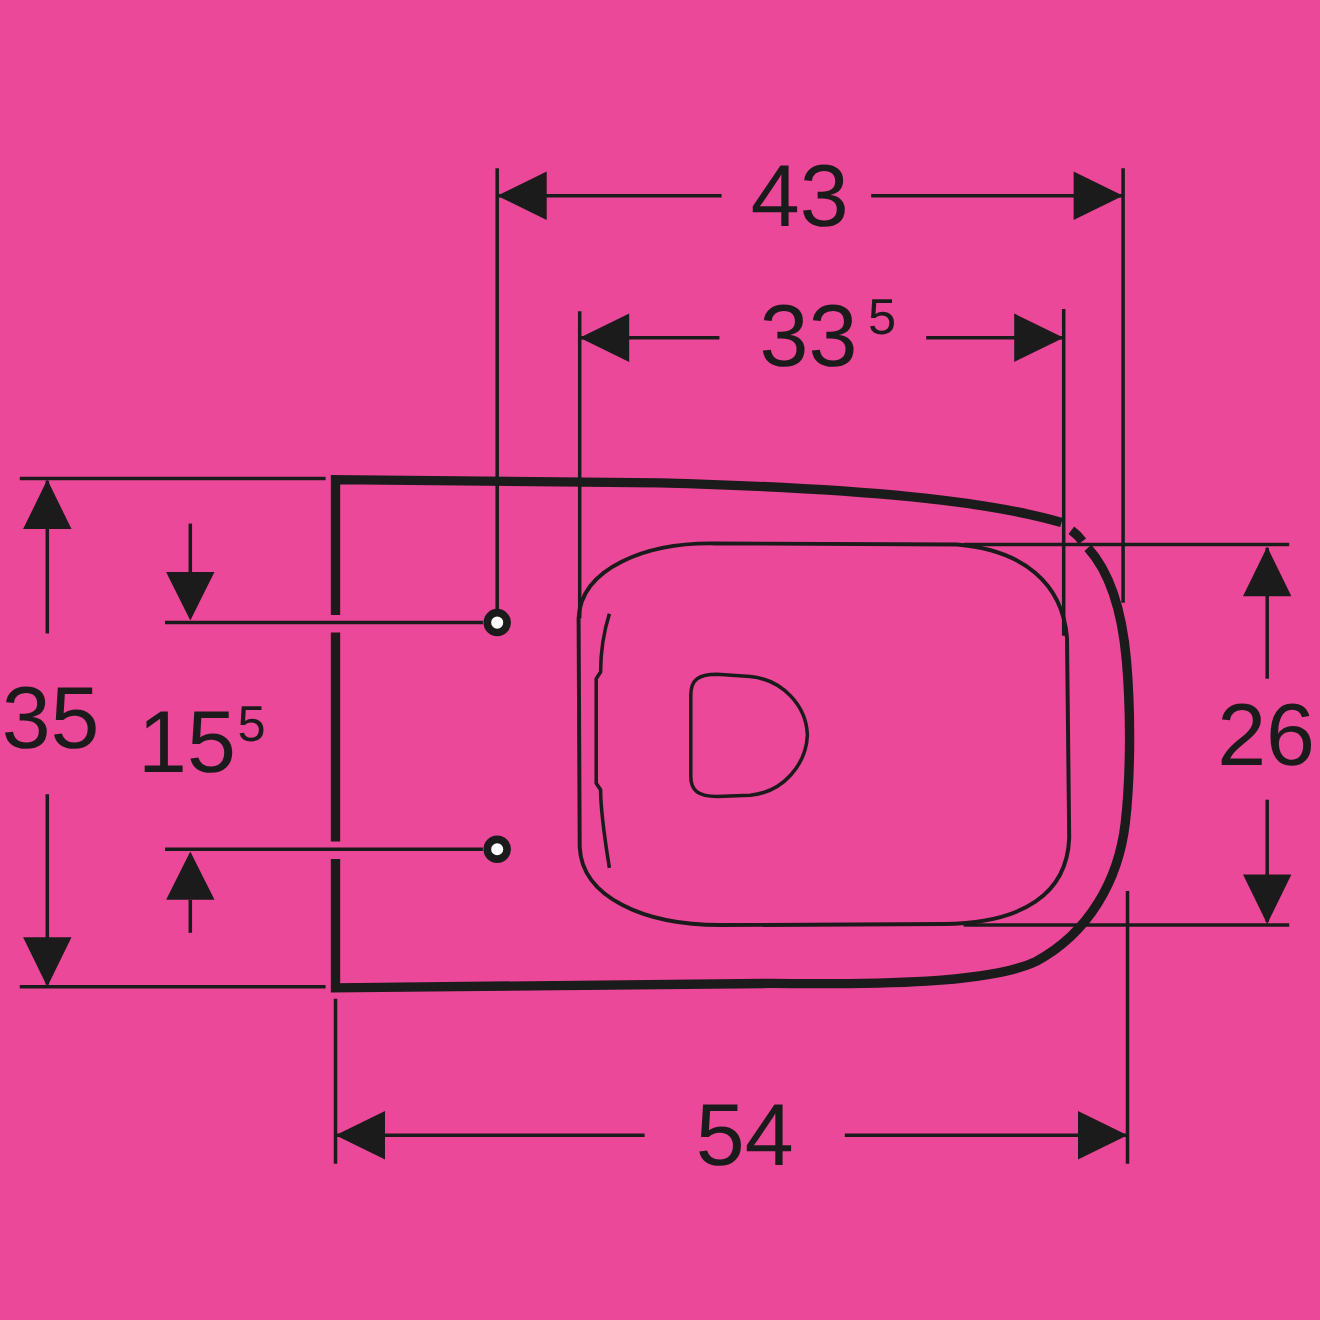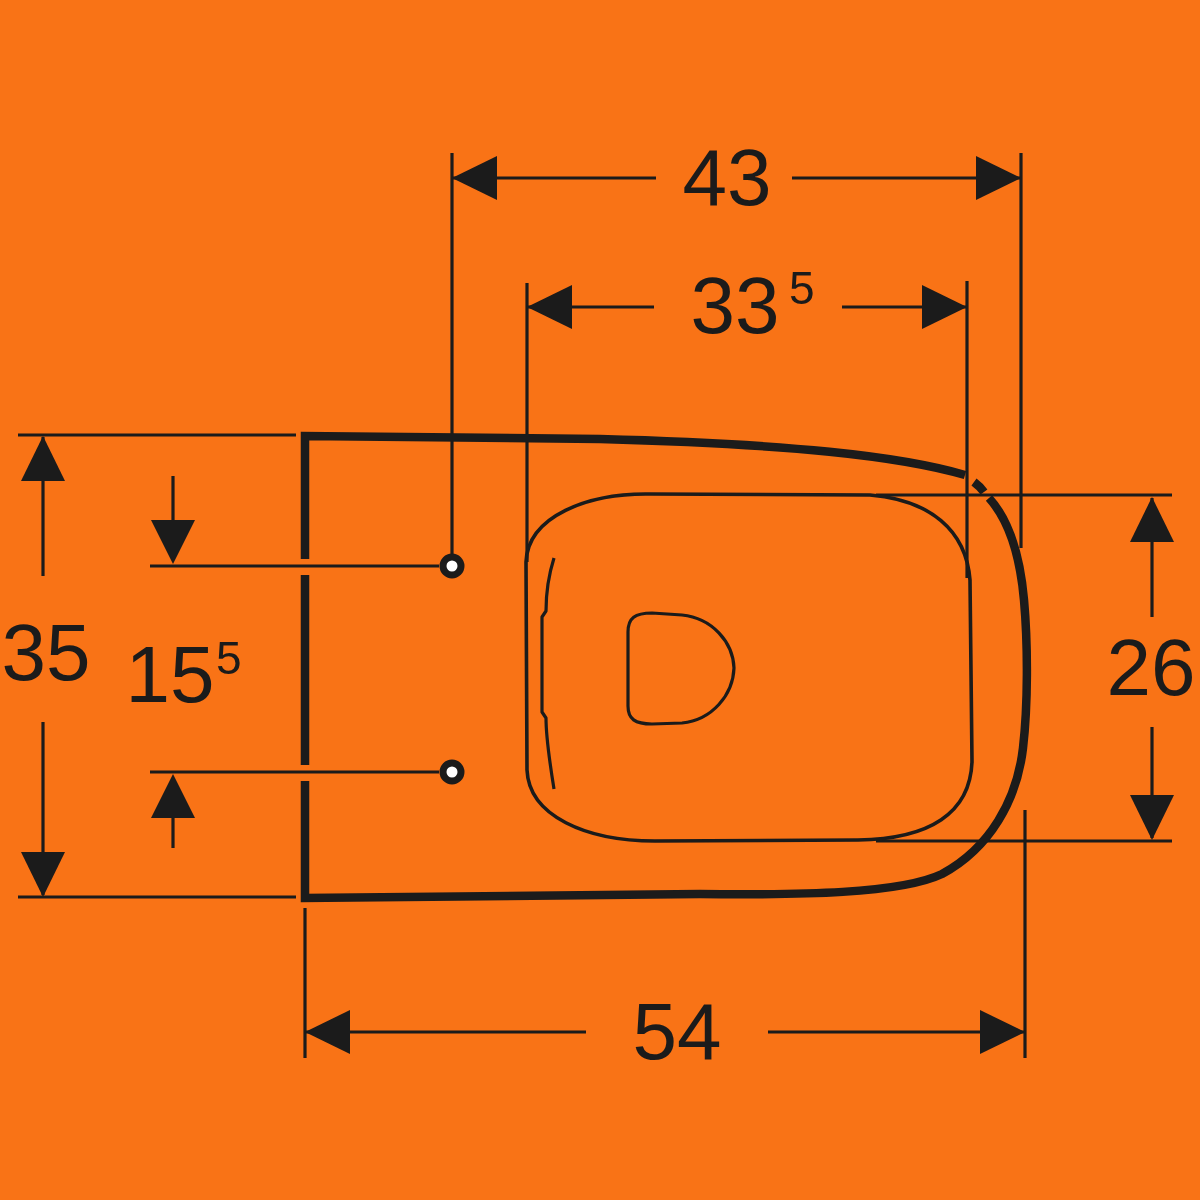--- a/index.html
+++ b/index.html
@@ -1,16 +1,16 @@
 <!DOCTYPE html>
 <html><head>
 <meta charset="utf-8">
 <style>
   html,body{margin:0;padding:0;background:#ffffff;}
-  .sheet{position:relative;width:1200px;height:1200px;background:#f97316;overflow:hidden;}
+  .sheet{position:relative;width:1200px;height:1200px;background:#ec4899;overflow:hidden;}
   svg{display:block;width:1200px;height:1200px;}
   .ink-line{stroke:#1b1b1b;stroke-width:3.2;fill:none;stroke-linecap:butt;}
   .ink-thick{stroke:#1b1b1b;stroke-width:8.5;fill:none;stroke-linecap:butt;stroke-linejoin:miter;}
   .ink-seat{stroke:#1b1b1b;stroke-width:3.6;fill:none;stroke-linejoin:round;}
   .ink-bowl{stroke:#1b1b1b;stroke-width:3.2;fill:none;stroke-linejoin:round;}
   .hole{stroke:#1b1b1b;stroke-width:7;fill:#ffffff;}
   .arrow{fill:#1b1b1b;stroke:none;}
   .dim-label{font-family:"Liberation Sans","DejaVu Sans",sans-serif;font-size:80px;fill:#1b1b1b;}
   .dim-sup{font-family:"Liberation Sans","DejaVu Sans",sans-serif;font-size:46px;fill:#1b1b1b;}
   .mid{text-anchor:middle;}

